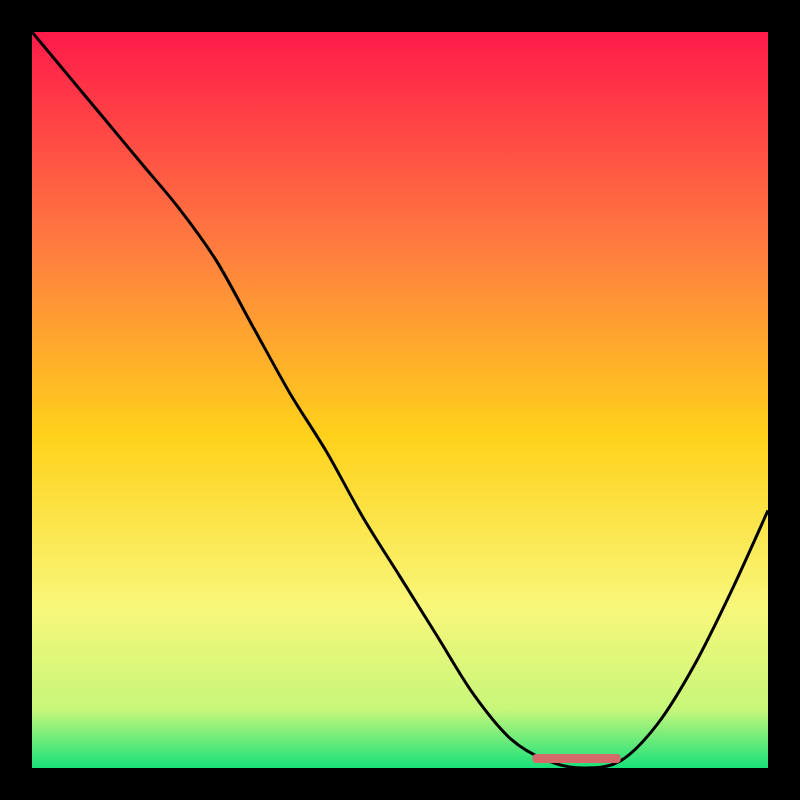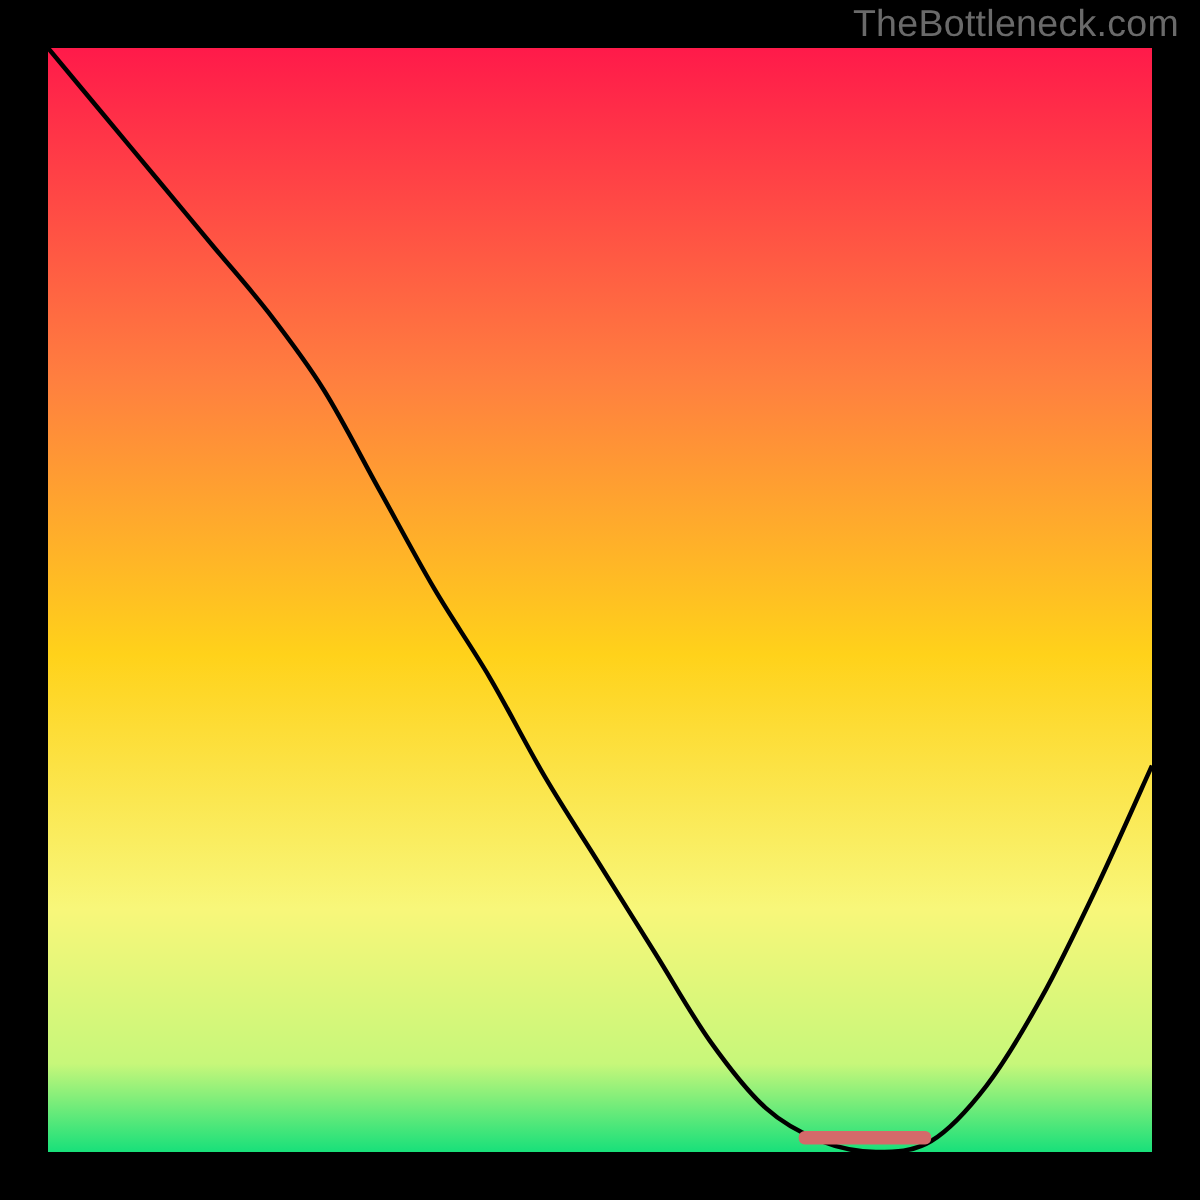--- a/index.html
+++ b/index.html
@@ -31,21 +31,20 @@
     position: absolute;
     left: 0;
     top: 0;
   }
 </style>
 </head>
 <body>
 
 <div class="stage">
 
-  <div class="watermark">TheBottleneck.com</div>
 
   <svg class="chart" width="800" height="800" viewBox="0 0 800 800">
     <defs>
       <linearGradient id="bg-grad" x1="0" y1="0" x2="0" y2="1">
         <stop id="g0" offset="0%" stop-color="#ff1a4a"></stop>
         <stop id="g1" offset="30%" stop-color="#ff7f3f"></stop>
         <stop id="g2" offset="55%" stop-color="#ffd21a"></stop>
         <stop id="g3" offset="78%" stop-color="#f8f77a"></stop>
         <stop id="g4" offset="92%" stop-color="#c7f77a"></stop>
         <stop id="g5" offset="100%" stop-color="#18e07a"></stop>

